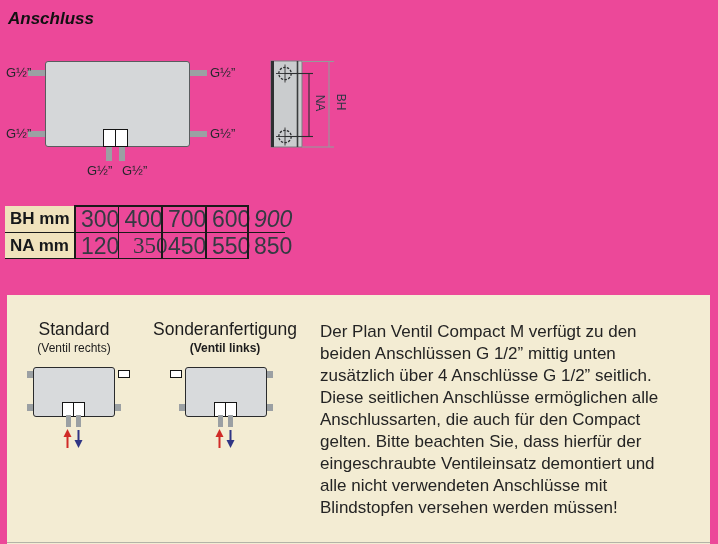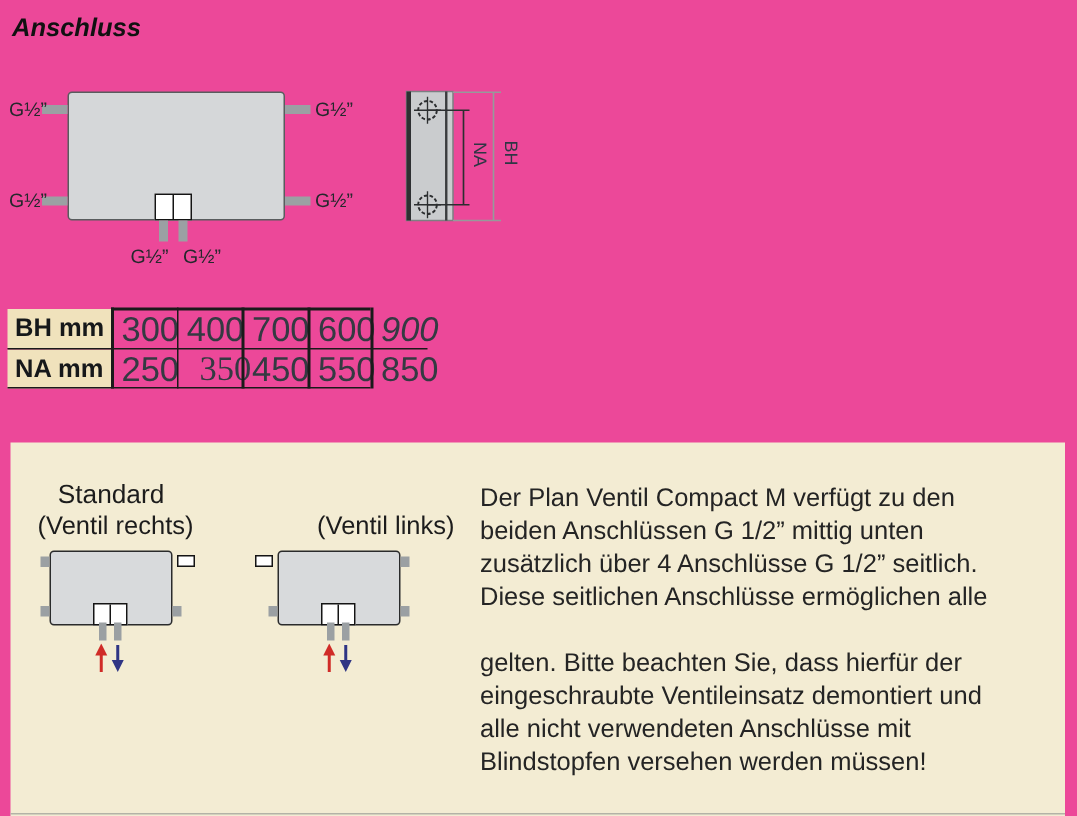--- a/index.html
+++ b/index.html
@@ -30,21 +30,21 @@
   
   .dims-table{left:5px;top:205px;width:292px;height:54px;}
   .dims-table .cell{position:absolute;height:26px;line-height:26px;white-space:nowrap;}
   .dims-table .th{background:#f0e2bc;font-weight:bold;font-size:17px;color:#16181a;padding-left:5px;box-sizing:border-box;}
   .dims-table .td{font-size:23px;color:#343a42;padding-left:7px;box-sizing:border-box;}
   .tline{position:absolute;background:#1a1a1a;}
 
   
   .info-panel{left:7px;top:295px;width:703px;height:249px;background:#f3ecd3;}
   .variant-title{font-size:17.5px;color:#1c1c1c;text-align:center;}
-  .variant-sub{font-size:17px;color:#1c1c1c;text-align:right;}
+  .variant-sub{font-size:12px;color:#1c1c1c;text-align:center;}
   .mini-rad{
     position:absolute;width:82px;height:50px;background:#d8dadc;
     border:1.5px solid #2a2b2c;border-radius:3px;box-sizing:border-box;
   }
   .mini-stub{position:absolute;width:6px;height:7px;background:#9ba0a3;}
   .valve{position:absolute;width:12px;height:8px;background:#ffffff;border:1.3px solid #141414;box-sizing:border-box;}
   .mini-ports{position:absolute;left:28px;top:34px;width:23px;height:15px;background:#fff;border:1.3px solid #141414;box-sizing:border-box;}
   .mini-ports .divider{position:absolute;left:50%;top:0;bottom:0;width:1.3px;background:#141414;margin-left:-0.65px;}
   .mini-pipe{position:absolute;width:4.5px;height:12px;background:#9ba0a3;}
   .body-line{position:absolute;left:313px;width:360px;height:22px;font-size:17px;color:#242424;white-space:nowrap;}
@@ -114,42 +114,43 @@
   <div class="abs dims-table">
 
     <div class="cell th" style="left:0;top:1px;width:69px;">BH mm</div>
     <div class="cell td" style="left:69px;top:1px;width:43.5px;">300</div>
     <div class="cell td" style="left:112.5px;top:1px;width:43.5px;text-align:right;">400</div>
     <div class="cell td" style="left:156px;top:1px;width:44px;">700</div>
     <div class="cell td" style="left:200px;top:1px;width:42px;">600</div>
     <div class="cell td" style="left:242px;top:1px;width:50px;font-style:italic;">900</div>
 
     <div class="cell th" style="left:0;top:27.5px;width:69px;">NA mm</div>
-    <div class="cell td" style="left:69px;top:27.5px;width:43.5px;">250</div>
+    <div class="cell td" style="left:69px;top:27.5px;width:43.5px;">120</div>
     <div class="cell td" style="left:121px;top:27.5px;width:60px;font-family:Liberation Serif, serif;">350</div>
     <div class="cell td" style="left:156px;top:27.5px;width:48px;">450</div>
     <div class="cell td" style="left:200px;top:27.5px;width:42px;">550</div>
     <div class="cell td" style="left:242px;top:27.5px;width:50px;">850</div>
 
     <div class="tline" style="left:69px;top:0;width:173px;height:1.5px;"></div>
     <div class="tline" style="left:0;top:26.5px;width:280px;height:1.5px;"></div>
     <div class="tline" style="left:0;top:52.5px;width:242px;height:1.5px;"></div>
     <div class="tline" style="left:69px;top:0;width:1.5px;height:54px;"></div>
     <div class="tline" style="left:112.5px;top:0;width:1.5px;height:54px;"></div>
     <div class="tline" style="left:156px;top:0;width:1.5px;height:54px;"></div>
     <div class="tline" style="left:200px;top:0;width:1.5px;height:54px;"></div>
     <div class="tline" style="left:242px;top:0;width:1.5px;height:54px;"></div>
   </div>
 
   <div class="abs info-panel">
 
     <div class="abs variant-title" style="left:12px;top:24px;width:110px;">Standard</div>
     <div class="abs variant-sub" style="left:12px;top:46px;width:110px;">(Ventil rechts)</div>
 
-    <div class="abs variant-sub" style="left:140px;top:46px;width:156px;">(Ventil links)</div>
+    <div class="abs variant-title" style="left:140px;top:24px;width:156px;">Sonderanfertigung</div>
+    <div class="abs variant-sub" style="left:140px;top:46px;width:156px;font-weight:bold;">(Ventil links)</div>
 
     <div class="mini-rad" style="left:26px;top:72px;">
       <div class="mini-stub" style="left:-7px;top:3px;"></div>
       <div class="mini-stub" style="left:-7px;top:36px;"></div>
       <div class="mini-stub" style="right:-7px;top:36px;"></div>
       <div class="valve" style="right:-16px;top:1.5px;"></div>
       <div class="mini-ports">
           <div class="divider"></div>
         </div>
       <div class="mini-pipe" style="left:32px;top:47px;"></div>
@@ -185,20 +186,21 @@
           <line x1="17.5" y1="1" x2="17.5" y2="13" stroke="#2f3584" stroke-width="2"></line>
           <polygon points="13.5,11 21.5,11 17.5,19" fill="#2f3584"></polygon>
         </g>
       </svg>
     </div>
 
     <div class="body-line" style="top:27px;">Der Plan Ventil Compact M verfügt zu den</div>
     <div class="body-line" style="top:49px;">beiden Anschlüssen G 1/2” mittig unten</div>
     <div class="body-line" style="top:71px;">zusätzlich über 4 Anschlüsse G 1/2” seitlich.</div>
     <div class="body-line" style="top:93px;">Diese seitlichen Anschlüsse ermöglichen alle</div>
+    <div class="body-line" style="top:115px;">Anschlussarten, die auch für den Compact</div>
     <div class="body-line" style="top:159px;">eingeschraubte Ventileinsatz demontiert und</div>
     <div class="body-line" style="top:137px;">gelten. Bitte beachten Sie, dass hierfür der</div>
     <div class="body-line" style="top:203px;">Blindstopfen versehen werden müssen!</div>
     <div class="body-line" style="top:181px;">alle nicht verwendeten Anschlüsse mit</div>
   </div>
 
   <div class="abs bottom-rule"></div>
 
 </div>
 

